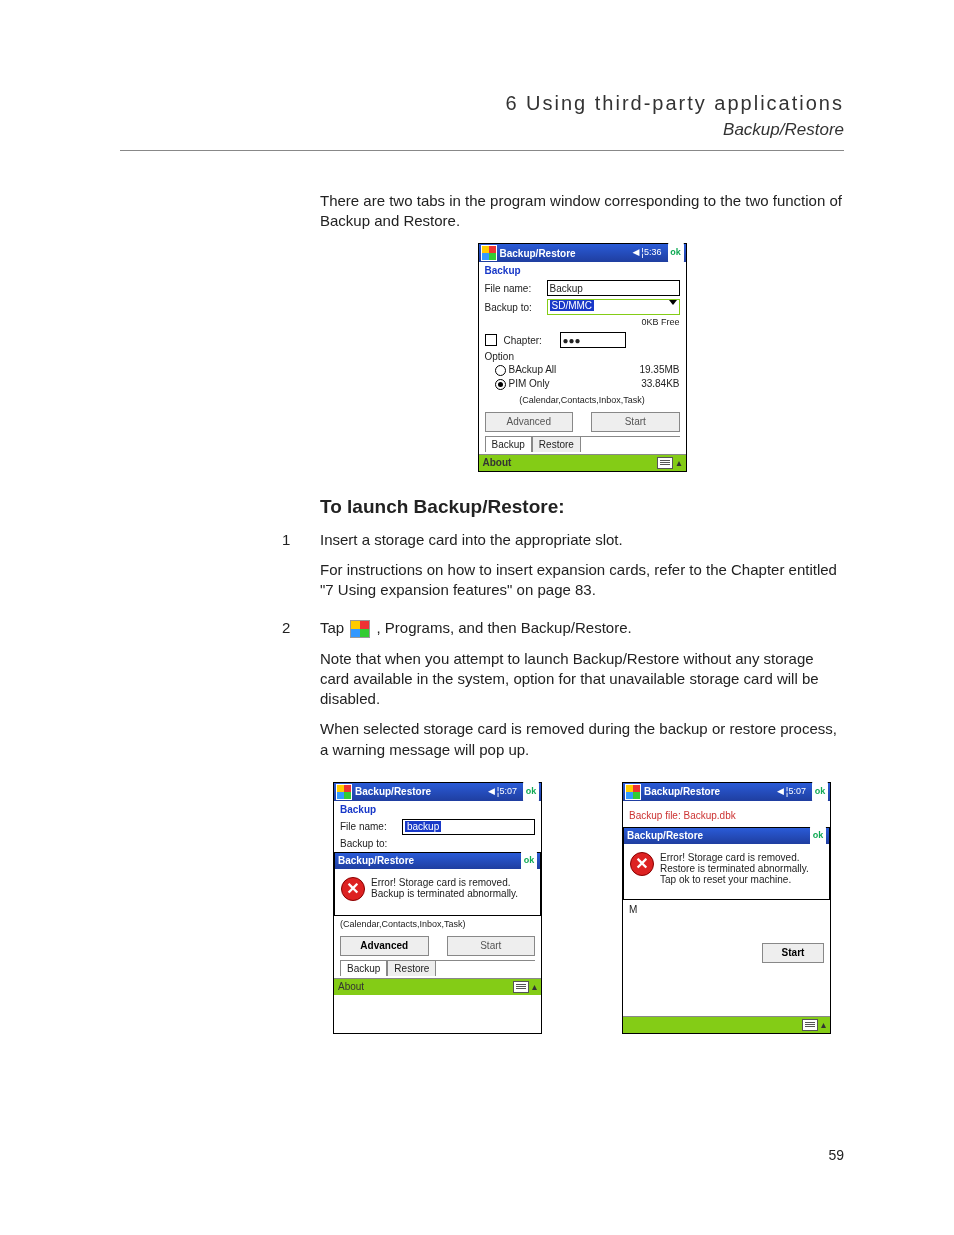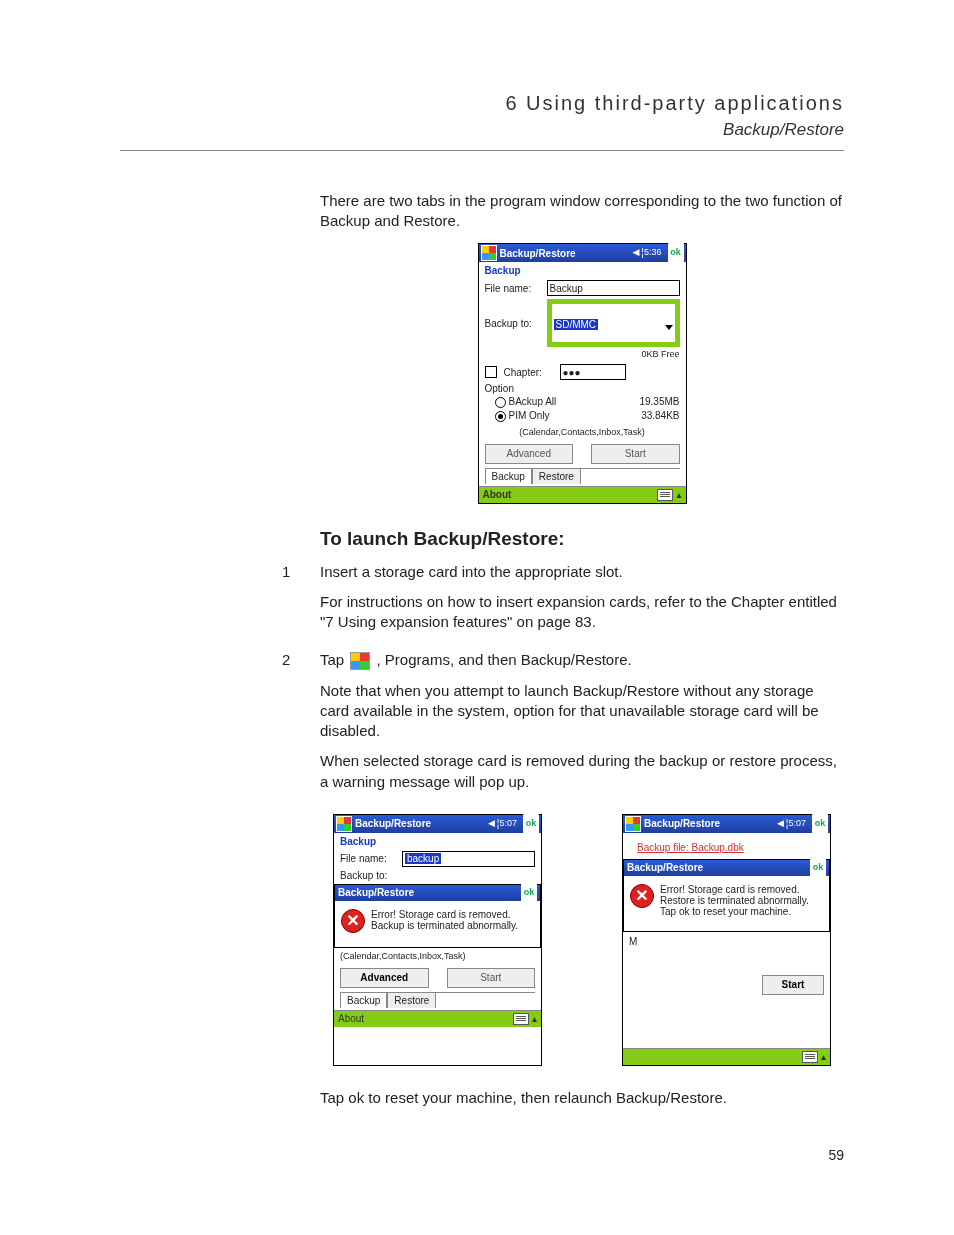--- a/index.html
+++ b/index.html
@@ -82,23 +82,23 @@
   .section-label { color:#1838c8; font-weight:bold; margin-bottom:4px; }
   .frow { display:flex; align-items:center; margin:3px 0; gap:4px; }
   .frow label { width:58px; }
   .tinput {
     border:1px solid #000; height:14px; flex:1; padding:0 2px;
     font-family:inherit; font-size:10px;
     display:flex;align-items:center;
   }
   .sel { background:#1838c8; color:#fff; padding:0 2px; }
   .combo {
-    border:5px solid #84cc16; height:14px; flex:1;
-    display:flex;align-items:flex-end;justify-content:space-between;
-    padding:12px 2px;background:#fff;
+    border:1px solid #84cc16; height:14px; flex:1;
+    display:flex;align-items:flex-start;justify-content:space-between;
+    padding:0 2px;background:#fff;
   }
   .combo .caret{width:0;height:0;border-left:4px solid transparent;border-right:4px solid transparent;border-top:5px solid #000;}
   .subright { text-align:right; font-size:9px; margin:1px 0 4px 0;}
   .chk { width:10px;height:10px;border:1px solid #000;display:inline-block;margin-right:3px;vertical-align:middle;}
   .radio { width:9px;height:9px;border:1px solid #000;border-radius:50%;display:inline-block;margin-right:3px;vertical-align:middle;position:relative;}
   .radio.sel-r::after{content:"";position:absolute;left:2px;top:2px;width:5px;height:5px;background:#000;border-radius:50%;}
   .opt-line{display:flex;justify-content:space-between;margin:2px 0 2px 10px;}
   .small-note{ text-align:center; font-size:9px; margin:6px 0;}
   .btnrow{display:flex;gap:18px;margin:4px 0;}
   .ppc-btn{
@@ -321,21 +321,21 @@
           <span class="tb-title">Backup/Restore</span>
           <span class="tb-spacer"></span>
           <span class="tb-time">
             <span class="spk-icon"></span>
             <span class="sig-icon"></span>
             <span>5:07</span>
           </span>
           <span class="ok-badge">ok</span>
         </div>
         <div class="ppc-body" style="min-height:210px;position:relative">
-          <div style="color:#c33;text-decoration:underline;margin:6px 8px">Backup file: Backup.dbk</div>
+          <div style="color:#c33;margin:6px 0">Backup file: Backup.dbk</div>
 
           <div class="dlg">
             <div class="dlg-titlebar">
               <span>Backup/Restore</span>
               <span class="ok-badge">ok</span>
             </div>
             <div class="dlg-body">
               <span class="err-ic">✕</span>
               <span class="ml">Error! Storage card is removed. Restore is terminated abnormally. Tap ok to reset your machine.</span>
             </div>
@@ -350,18 +350,17 @@
           <span></span>
           <span class="footer-icons">
             <span class="kbd-ic"></span>
             <span class="up-ic"></span>
           </span>
         </div>
       </div>
 
     </div>
 
-    <p class="para">Tap ok to reset your machine, then relaunch Backup/Restore.</p>
 
   </div>
 
   <div class="pagenum">59</div>
 </div>
 
 </body></html>

